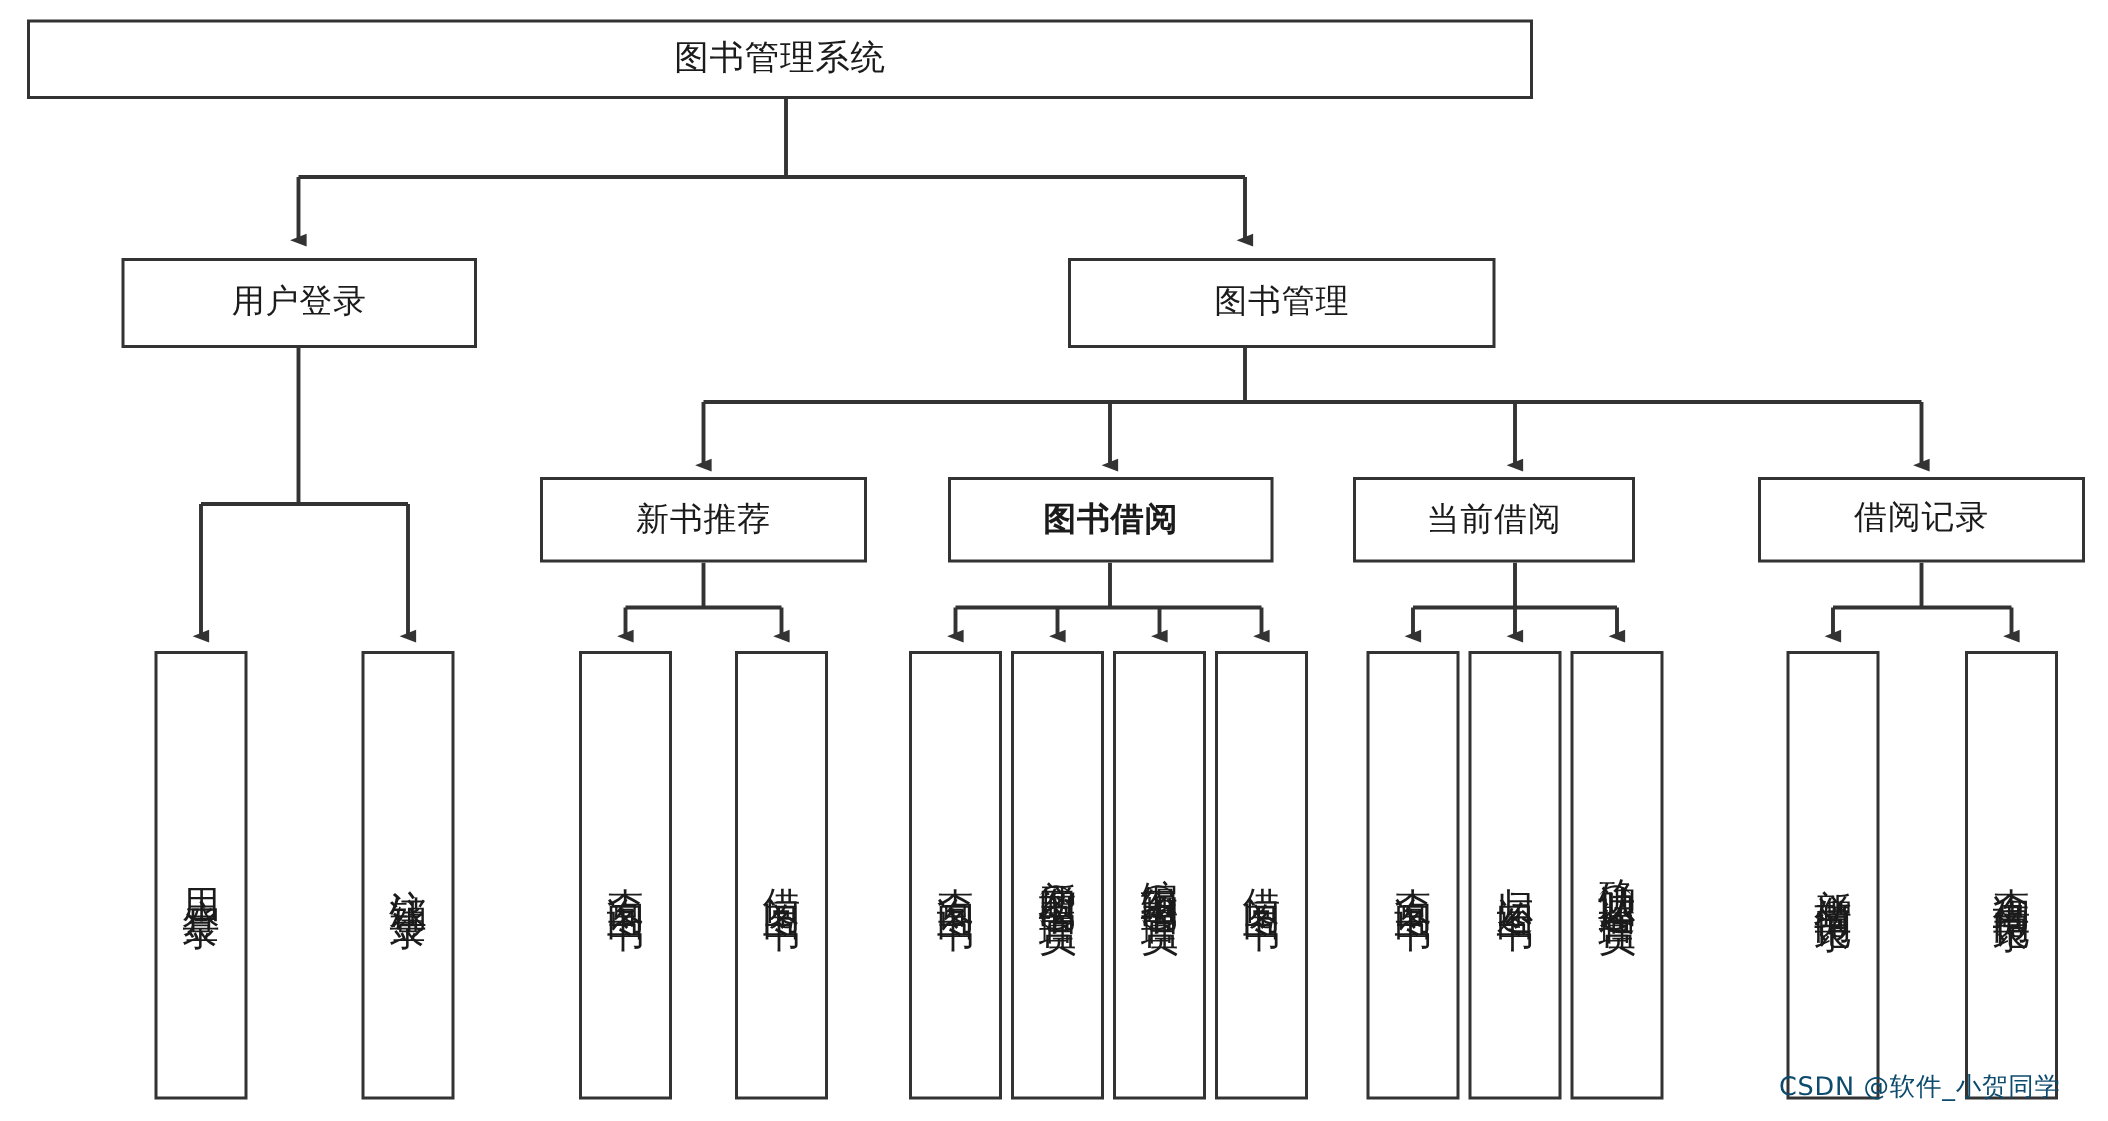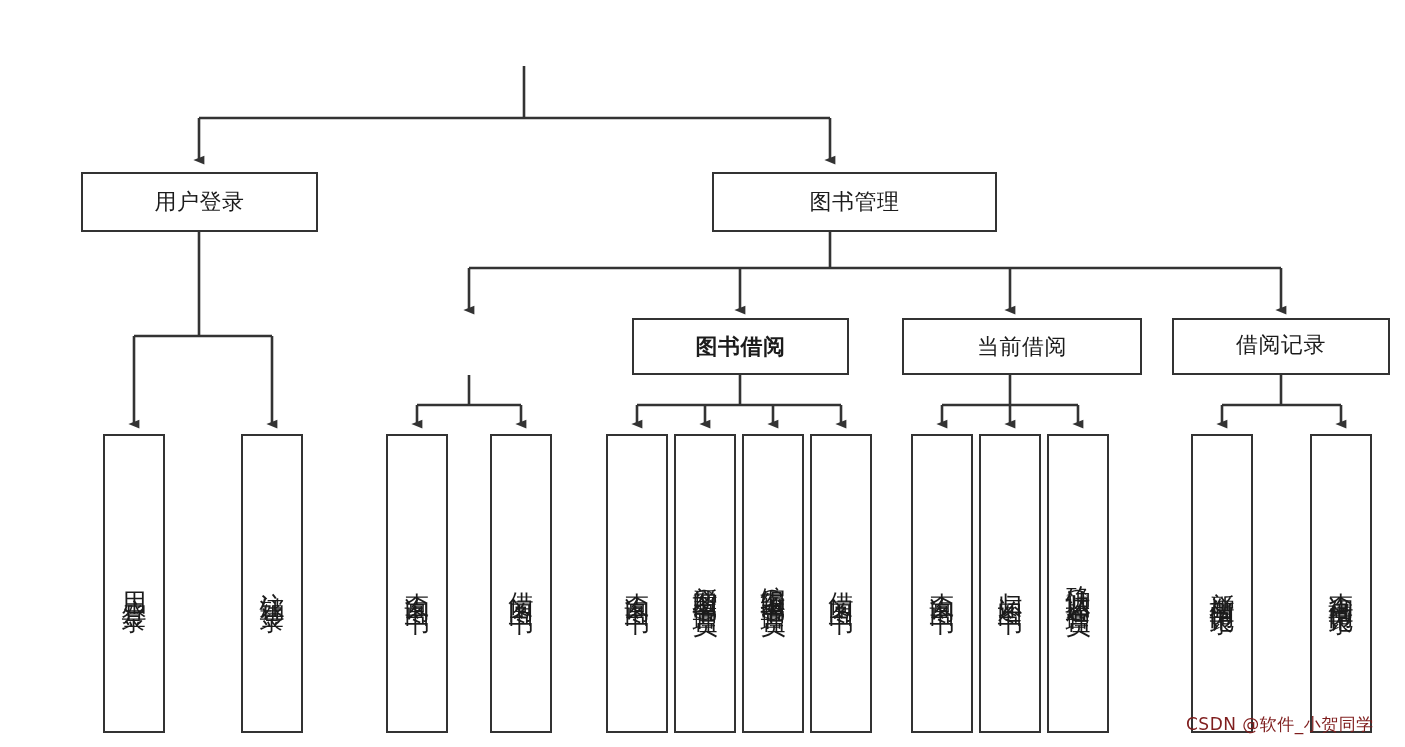--- a/index.html
+++ b/index.html
@@ -62,21 +62,21 @@
   }
   .node.vert.tall .lbl{
     letter-spacing:4px;
     font-size:25px;
   }
   .watermark{
     position:absolute;
     left:1186px;
     top:713px;
     font-size:17px;
-    color:#7f1d1d;
+    color:#0c4a6e;
     letter-spacing:0.5px;
     white-space:nowrap;
     z-index:5;
     font-family:"DejaVu Sans","Liberation Sans",sans-serif;
   }
 </style>
 </head>
 <body>
 
 <div id="diagram">
@@ -124,35 +124,41 @@
       <path d="M1010,405 L1010,424" marker-end="url(#arr)"></path>
       <path d="M1078,405 L1078,424" marker-end="url(#arr)"></path>
 
       <path d="M1281,375 L1281,405"></path>
       <path d="M1222,405 L1341,405"></path>
       <path d="M1222,405 L1222,424" marker-end="url(#arr)"></path>
       <path d="M1341,405 L1341,424" marker-end="url(#arr)"></path>
     </g>
   </svg>
 
+  <div class="node horiz root" style="left:18px; top:13px; width:1004px; height:53px;">
+    <span class="lbl">图书管理系统</span>
+  </div>
 
   <div class="node horiz" style="left:81px; top:172px; width:237px; height:60px;">
     <span class="lbl">用户登录</span>
   </div>
 
   <div class="node horiz" style="left:712px; top:172px; width:285px; height:60px;">
     <span class="lbl">图书管理</span>
   </div>
 
+  <div class="node horiz" style="left:360px; top:318px; width:218px; height:57px;">
+    <span class="lbl">新书推荐</span>
+  </div>
 
   <div class="node horiz" style="left:632px; top:318px; width:217px; height:57px;font-weight:bold;">
     <span class="lbl">图书借阅</span>
   </div>
 
-  <div class="node horiz" style="left:902px; top:318px; width:240px; height:57px;">
+  <div class="node horiz" style="left:902px; top:318px; width:188px; height:57px;">
     <span class="lbl">当前借阅</span>
   </div>
 
   <div class="node horiz" style="left:1172px; top:318px; width:218px; height:57px;font-family:Liberation Mono, monospace;">
     <span class="lbl">借阅记录</span>
   </div>
 
   <div class="node vert" style="left:103px; top:434px; width:62px; height:299px;">
     <span class="lbl">用户登录</span>
   </div>

